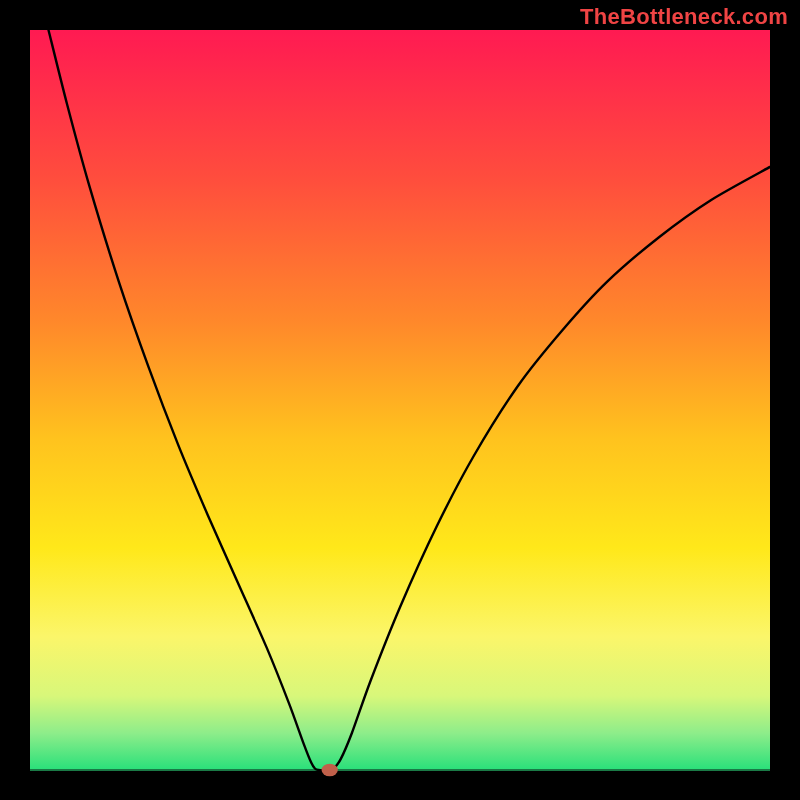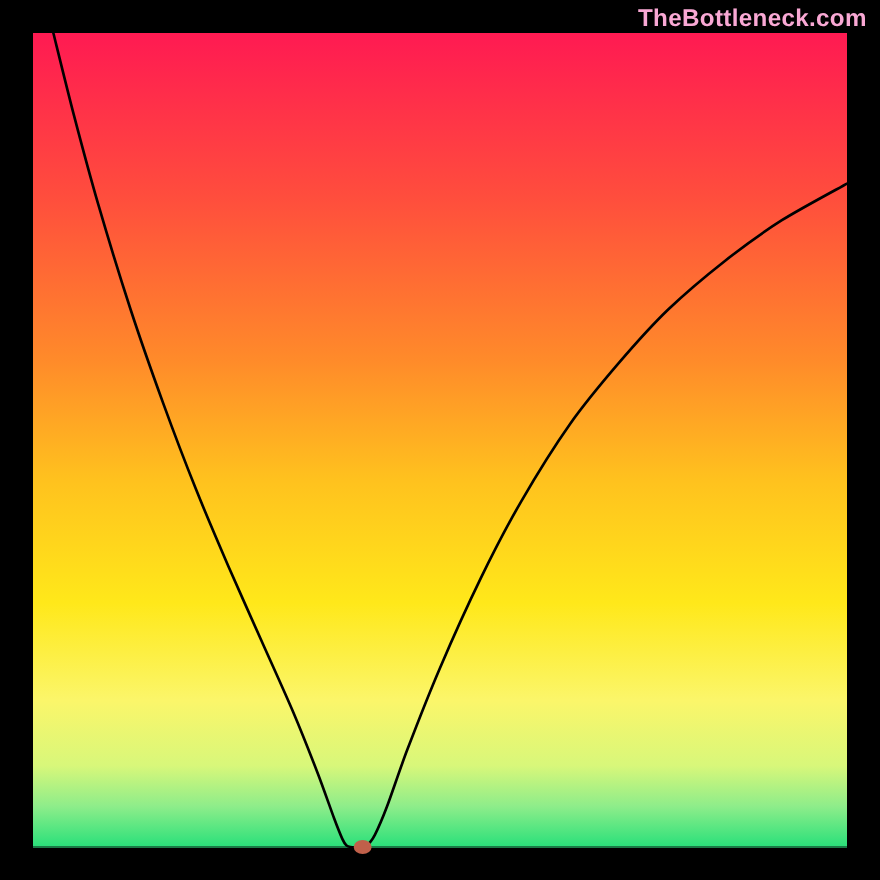--- a/index.html
+++ b/index.html
@@ -14,21 +14,21 @@
   .frame {
     position: relative;
     width: 800px;
     height: 800px;
     background: #000;
   }
   .watermark {
     position: absolute;
     top: 4px;
     right: 12px;
-    color: #f9a8d4;
+    color: #ef4444;
     font-size: 22px;
     font-weight: 600;
     letter-spacing: 0.3px;
     z-index: 10;
     user-select: none;
   }
   svg {
     position: absolute;
     top: 0;
     left: 0;

